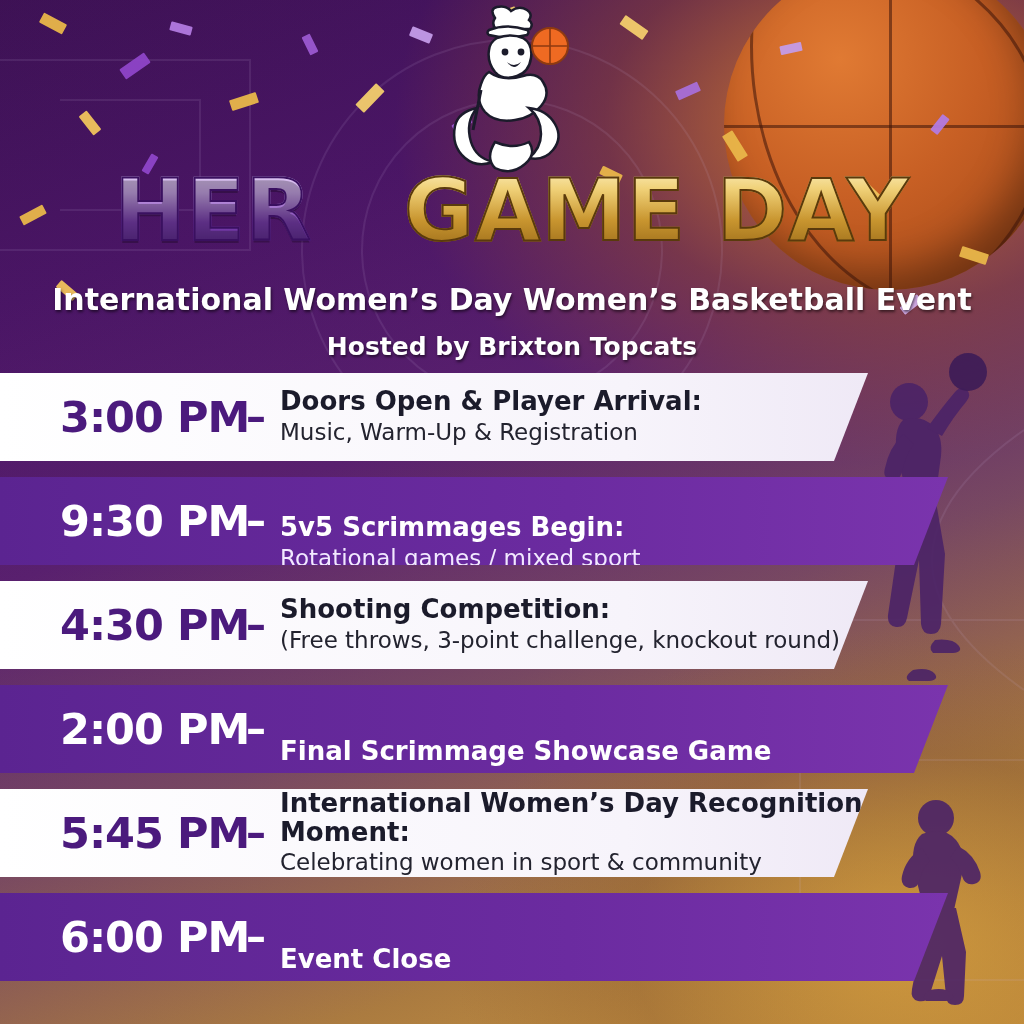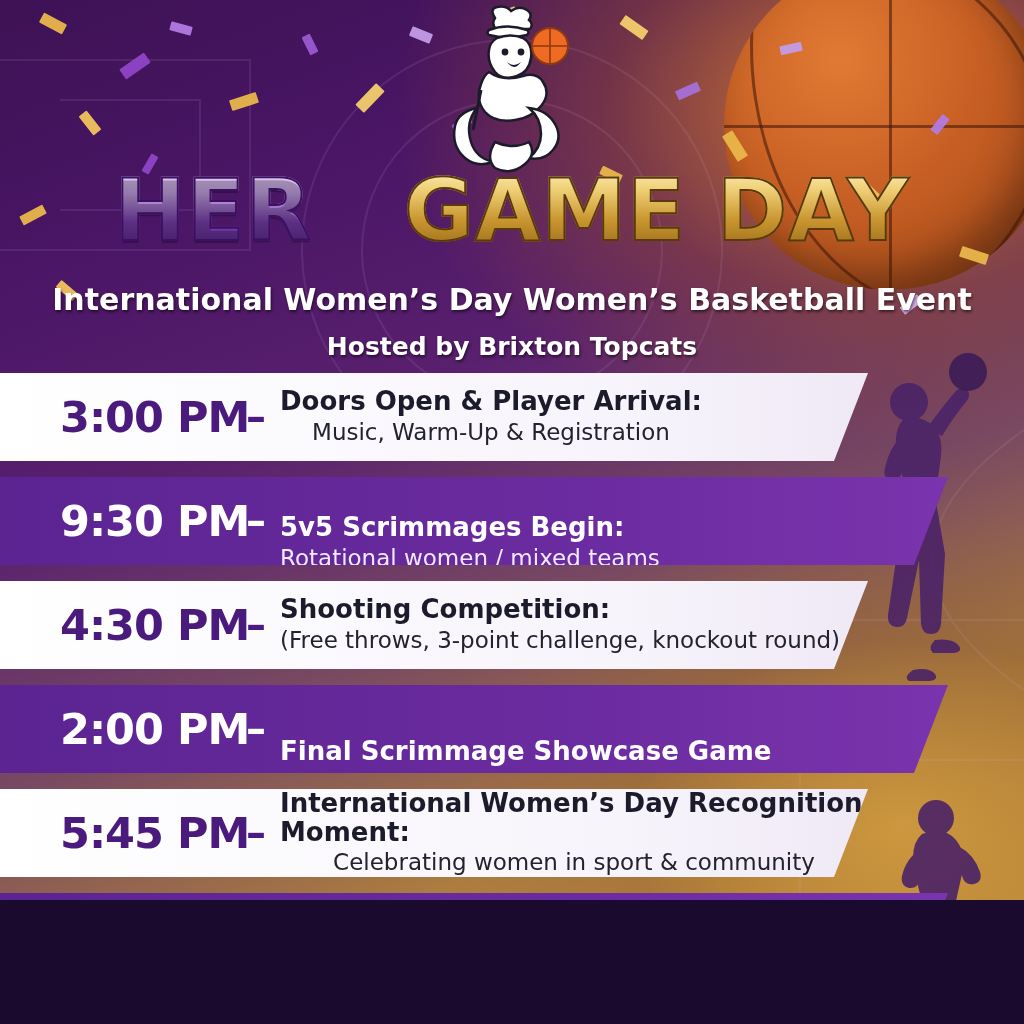--- a/index.html
+++ b/index.html
@@ -3,21 +3,21 @@
 <meta charset="utf-8">
 <style>
   html, body {
     margin: 0;
     padding: 0;
     background: #1a0b2e;
   }
   #poster {
     position: relative;
     width: 1024px;
-    height: 900px;
+    height: 1024px;
     overflow: hidden;
     font-family: "Liberation Sans", sans-serif;
     background:
       radial-gradient(ellipse 700px 500px at 85% 12%, rgba(214,126,44,0.95) 0%, rgba(160,85,35,0.45) 38%, rgba(70,30,80,0.05) 68%),
       radial-gradient(ellipse 600px 420px at 88% 92%, rgba(215,160,60,0.85) 0%, rgba(150,100,45,0.4) 45%, rgba(70,30,80,0.0) 75%),
       linear-gradient(160deg, #3d1155 0%, #4a1566 22%, #5a2070 42%, #7a4a63 62%, #b0803f 82%, #d9a23f 100%);
   }
 
   
   .court {
@@ -189,21 +189,20 @@
     line-height: 1.1;
   }
   .row.light .head { color: #1b1b2b; }
   .row.dark  .head { color: #ffffff; margin-top: 44px; }
   .sub {
     font-family: "DejaVu Sans", sans-serif;
     font-size: 23px;
     font-weight: 400;
     line-height: 1.2;
     margin-top: 3px;
-    text-align: center;
   }
   .row.light .sub { color: #23232f; }
   .row.dark  .sub { color: #f2e9ff; }
 
   
   .silhouette { position: absolute; pointer-events: none; }
   .sil1 { right: 10px; top: 350px; width: 145px; height: 340px; }
   .sil2 { right: 12px; top: 790px; width: 140px; height: 215px; }
 </style>
 </head>
@@ -317,21 +316,21 @@
         <div class="head">Doors Open &amp; Player Arrival:</div>
         <div class="sub">Music, Warm-Up &amp; Registration</div>
       </div>
     </div>
 
     <div class="row dark">
       <div class="time">9:30 PM</div>
       <div class="dash">–</div>
       <div class="texts">
         <div class="head">5v5 Scrimmages Begin:</div>
-        <div class="sub">Rotational women / mixed teams</div>
+        <div class="sub">Rotational games / mixed sport</div>
       </div>
     </div>
 
     <div class="row light">
       <div class="time">4:30 PM</div>
       <div class="dash">–</div>
       <div class="texts">
         <div class="head">Shooting Competition:</div>
         <div class="sub">(Free throws, 3-point challenge, knockout round)</div>
       </div>

